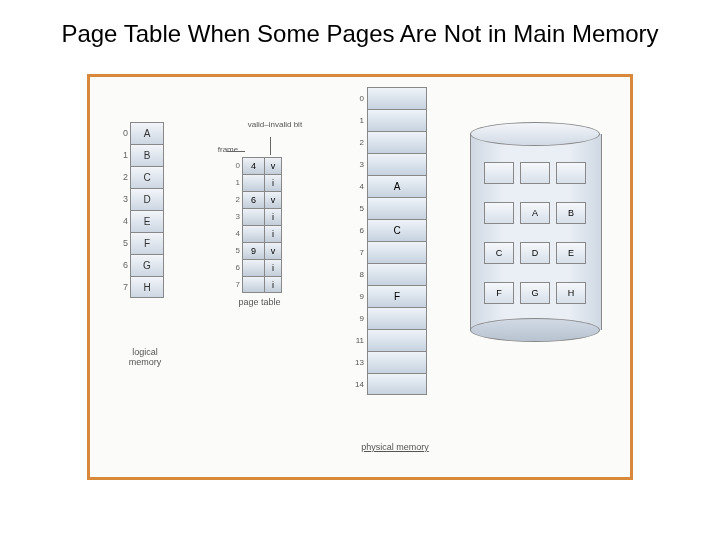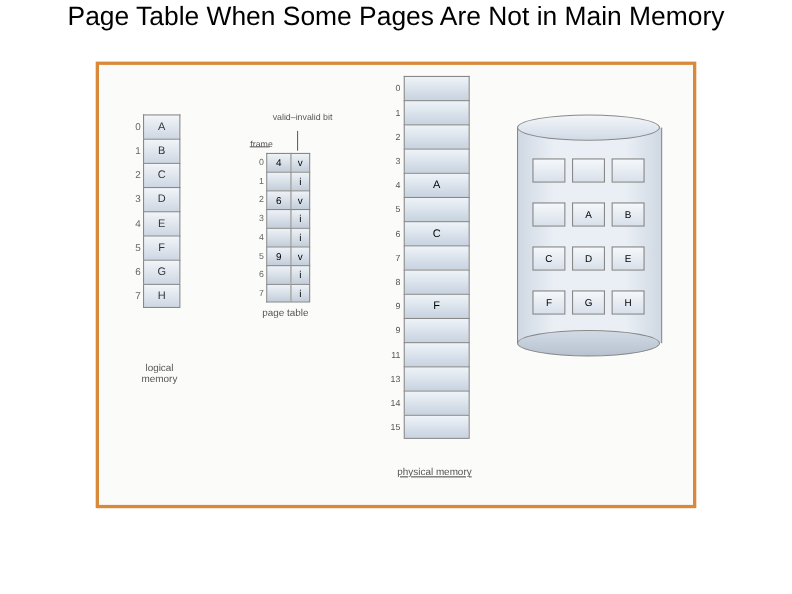--- a/index.html
+++ b/index.html
@@ -6,21 +6,21 @@
     margin: 0;
     padding: 0;
     font-family: Arial, sans-serif;
     background: #fff;
     width: 720px;
     height: 540px;
   }
   .title {
     text-align: center;
     font-size: 24px;
-    padding: 0 60px 5px 60px;
+    padding: 18px 60px 5px 60px;
     line-height: 1.3;
   }
   .canvas-wrap {
     margin: 20px auto;
     width: 540px;
     height: 400px;
     border: 3px solid #d88a3a;
     position: relative;
     background: #fbfbfa;
   }
@@ -109,21 +109,21 @@
     background: linear-gradient(#eef2f7,#c3ceda);
     font-size: 9px;
     display: flex;
     align-items: center;
     justify-content: center;
     box-sizing: border-box;
   }
   .pt-row:last-child .pt-frame,
   .pt-row:last-child .pt-bit { border-bottom: 1px solid #888; }
   .pt-caption { left: 142px; top: 220px; width: 55px; }
-  .pt-frame-label { left: 118px; top: 68px; width: 40px; font-size:8px;text-align:right;}
+  .pt-frame-label { left: 118px; top: 68px; width: 40px; font-size:8px;}
   .pt-vi-label { left: 155px; top: 44px; width: 60px; font-size:8px; line-height:1.1;text-align:center;}
   .arrow-line {
     position: absolute;
     background: #666;
   }
 
   
   .physmem {
     position: absolute;
     left: 258px;
@@ -354,24 +354,20 @@
     <div class="pm-row">
         <div class="pm-idx">11</div>
         <div class="pm-cell"></div>
       </div>
     <div class="pm-row">
         <div class="pm-idx">13</div>
         <div class="pm-cell"></div>
       </div>
     <div class="pm-row">
         <div class="pm-idx">14</div>
-        <div class="pm-cell"></div>
-      </div>
-    <div class="pm-row">
-        <div class="pm-idx">15</div>
         <div class="pm-cell"></div>
       </div>
   </div>
   <div class="label-small pm-caption">physical memory</div>
 
   <div class="disk">
     <div class="cyl-body"></div>
     <div class="cyl-top"></div>
     <div class="cyl-bottom"></div>
     <div class="disk-grid">

